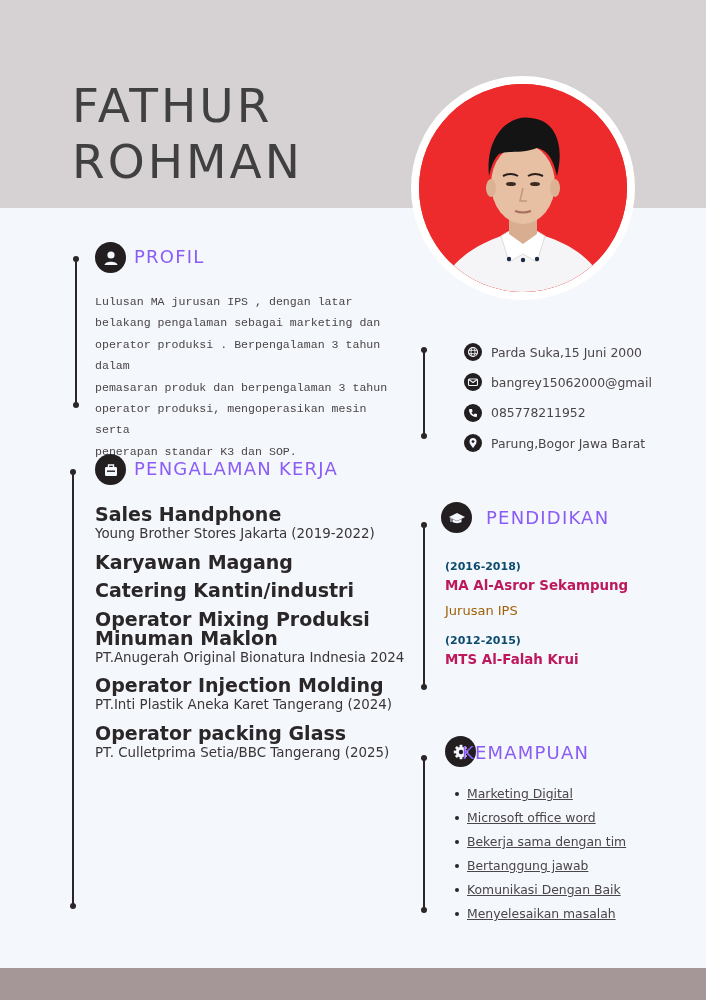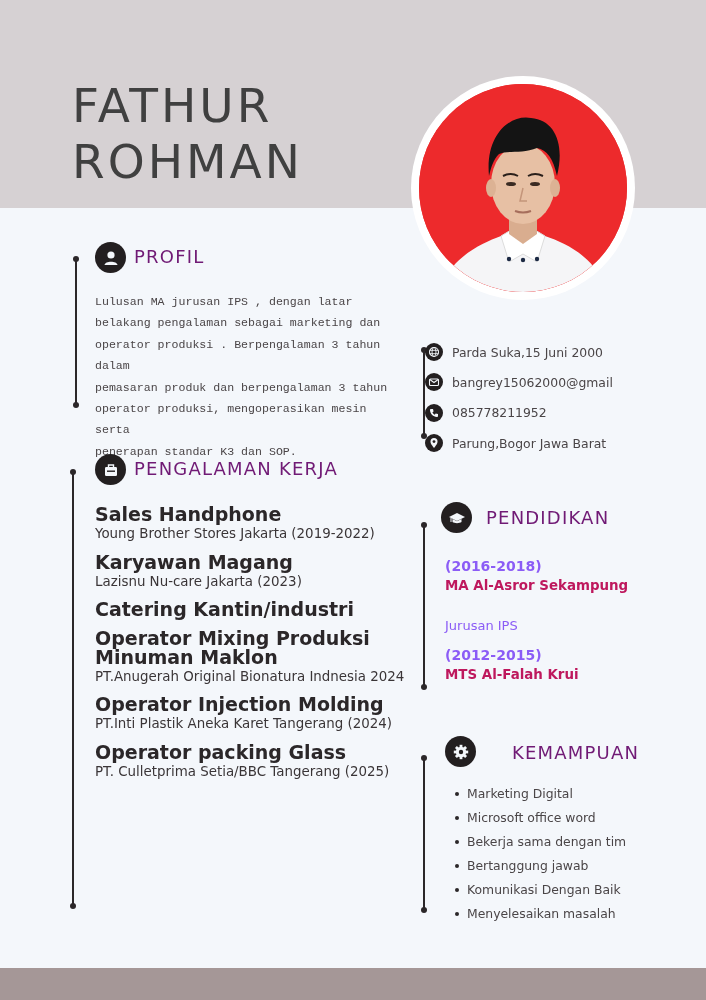--- a/index.html
+++ b/index.html
@@ -47,53 +47,53 @@
   }
   .vline::before { top: -3px; }
   .vline::after { bottom: -3px; }
 
   .sec-icon {
     position: absolute; width: 31px; height: 31px; border-radius: 50%;
     background: #231f20; display: flex; align-items: center; justify-content: center;
   }
   .sec-title {
     position: absolute; font-size: 18px; letter-spacing: 1.2px;
-    color: #701a75; font-weight: normal;
+    color: #8b5cf6; font-weight: normal;
   }
 
   .profile-text {
     position: absolute; left: 95px; top: 291px; width: 310px;
     font-size: 11.6px; line-height: 21.4px; color: #4a4547; font-family: Liberation Mono, monospace;
   }
 
-  .contact-list { position: absolute; left: 425px; top: 337px; }
+  .contact-list { position: absolute; left: 464px; top: 337px; }
   .contact-item {
     display: flex; align-items: center; height: 30.3px;
     font-size: 12.4px; color: #4a4547;
   }
   .contact-icon {
     width: 18px; height: 18px; border-radius: 50%; background: #231f20;
     display: flex; align-items: center; justify-content: center; margin-right: 9px;
     flex-shrink: 0;
   }
 
   .job-list { position: absolute; left: 95px; top: 505px; width: 320px; }
   .job { margin-bottom: 9.5px; }
   .job-title { font-size: 19px; font-weight: bold; color: #2b2729; line-height: 19px; }
   .job-place { font-size: 13.4px; color: #3a3537; line-height: 19px; }
 
   .edu { position: absolute; left: 445px; top: 557px; width: 240px; }
-  .edu-years { font-size: 14px; font-weight: bold; line-height: 19px; color: #8b5cf6; }
+  .edu-years { font-size: 11px; font-weight: bold; line-height: 19px; color: #0c4a6e; }
   .edu-school { font-size: 13.4px; font-weight: bold; line-height: 19px; color: #be185d; }
-  .edu-major { font-size: 13px; line-height: 19px; color: #8b5cf6; margin-top: 21px; }
+  .edu-major { font-size: 13px; line-height: 19px; color: #a16207; margin-top: 6px; }
   .edu-block2 { margin-top: 11px; }
 
   .skills { position: absolute; left: 455px; top: 782px; list-style: none; }
   .skills li {
-    font-size: 12.4px; color: #4a4547; line-height: 24px; position: relative; padding-left: 12px;
+    font-size: 12.4px; color: #4a4547; line-height: 24px; position: relative; padding-left: 12px; text-decoration: underline;
   }
   .skills li::before {
     content: ""; position: absolute; left: 0; top: 10px; width: 4px; height: 4px;
     border-radius: 50%; background: #2b2729;
   }
 </style>
 </head>
 <body>
 
 <div class="header-band"></div>
@@ -202,21 +202,20 @@
     </svg>
 </div>
 <h2 class="sec-title" style="left:134px; top:458px;">PENGALAMAN KERJA</h2>
 <div class="job-list">
   <div class="job">
     <div class="job-title">Sales Handphone</div>
     <div class="job-place">Young Brother Stores Jakarta (2019-2022)</div>
   </div>
   <div class="job">
     <div class="job-title">Karyawan Magang</div>
-    <div class="job-place">Lazisnu Nu-care Jakarta (2023)</div>
   </div>
   <div class="job">
     <div class="job-title">Catering Kantin/industri</div>
   </div>
   <div class="job">
     <div class="job-title">Operator Mixing Produksi Minuman Maklon</div>
     <div class="job-place">PT.Anugerah Original Bionatura Indnesia 2024</div>
   </div>
   <div class="job">
     <div class="job-title">Operator Injection Molding</div>
@@ -259,21 +258,21 @@
         <rect x="2.8" y="8.6" width="3" height="2.8"></rect>
         <rect x="14.2" y="8.6" width="3" height="2.8"></rect>
         <rect x="8.6" y="2.8" width="2.8" height="3" transform="rotate(45 10 10)"></rect>
         <rect x="8.6" y="14.2" width="2.8" height="3" transform="rotate(45 10 10)"></rect>
         <rect x="2.8" y="8.6" width="3" height="2.8" transform="rotate(45 10 10)"></rect>
         <rect x="14.2" y="8.6" width="3" height="2.8" transform="rotate(45 10 10)"></rect>
       </g>
       <circle cx="10" cy="10" r="2.2" fill="#231f20"></circle>
     </svg>
 </div>
-<h2 class="sec-title" style="left:512px; top:742px;">KEMAMPUAN</h2>
+<h2 class="sec-title" style="left:462px; top:742px;">KEMAMPUAN</h2>
 <ul class="skills">
   <li>Marketing Digital</li>
   <li>Microsoft office word</li>
   <li>Bekerja sama dengan tim</li>
   <li>Bertanggung jawab</li>
   <li>Komunikasi Dengan Baik</li>
   <li>Menyelesaikan masalah</li>
 </ul>
 
 </body></html>

